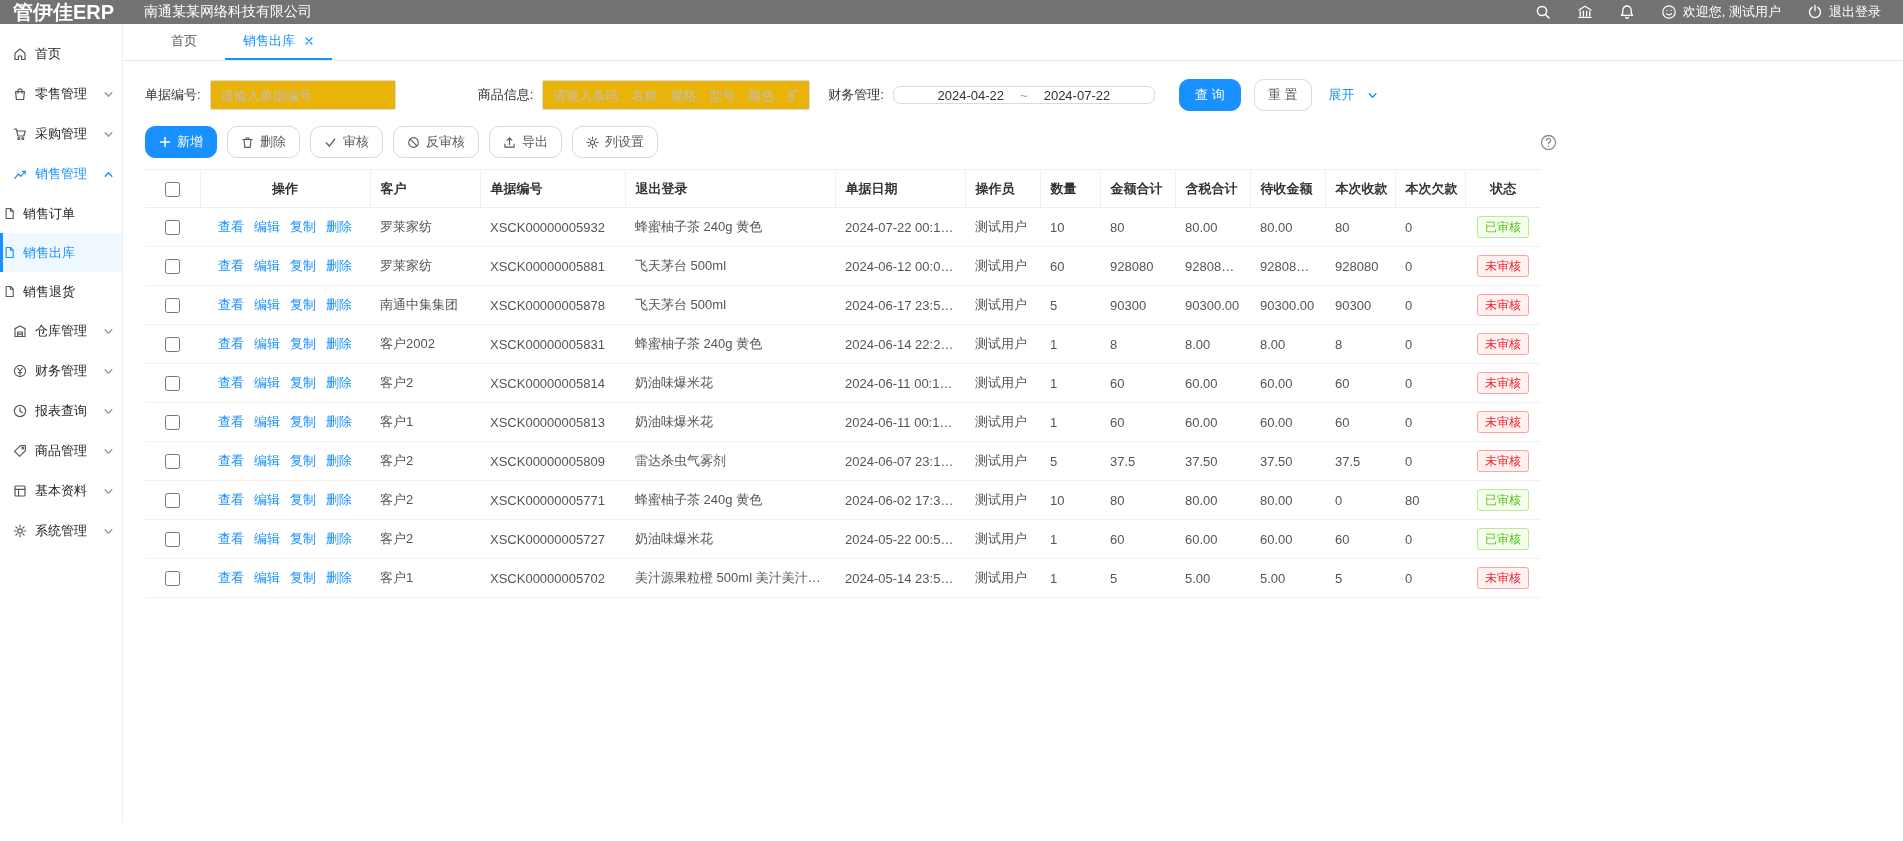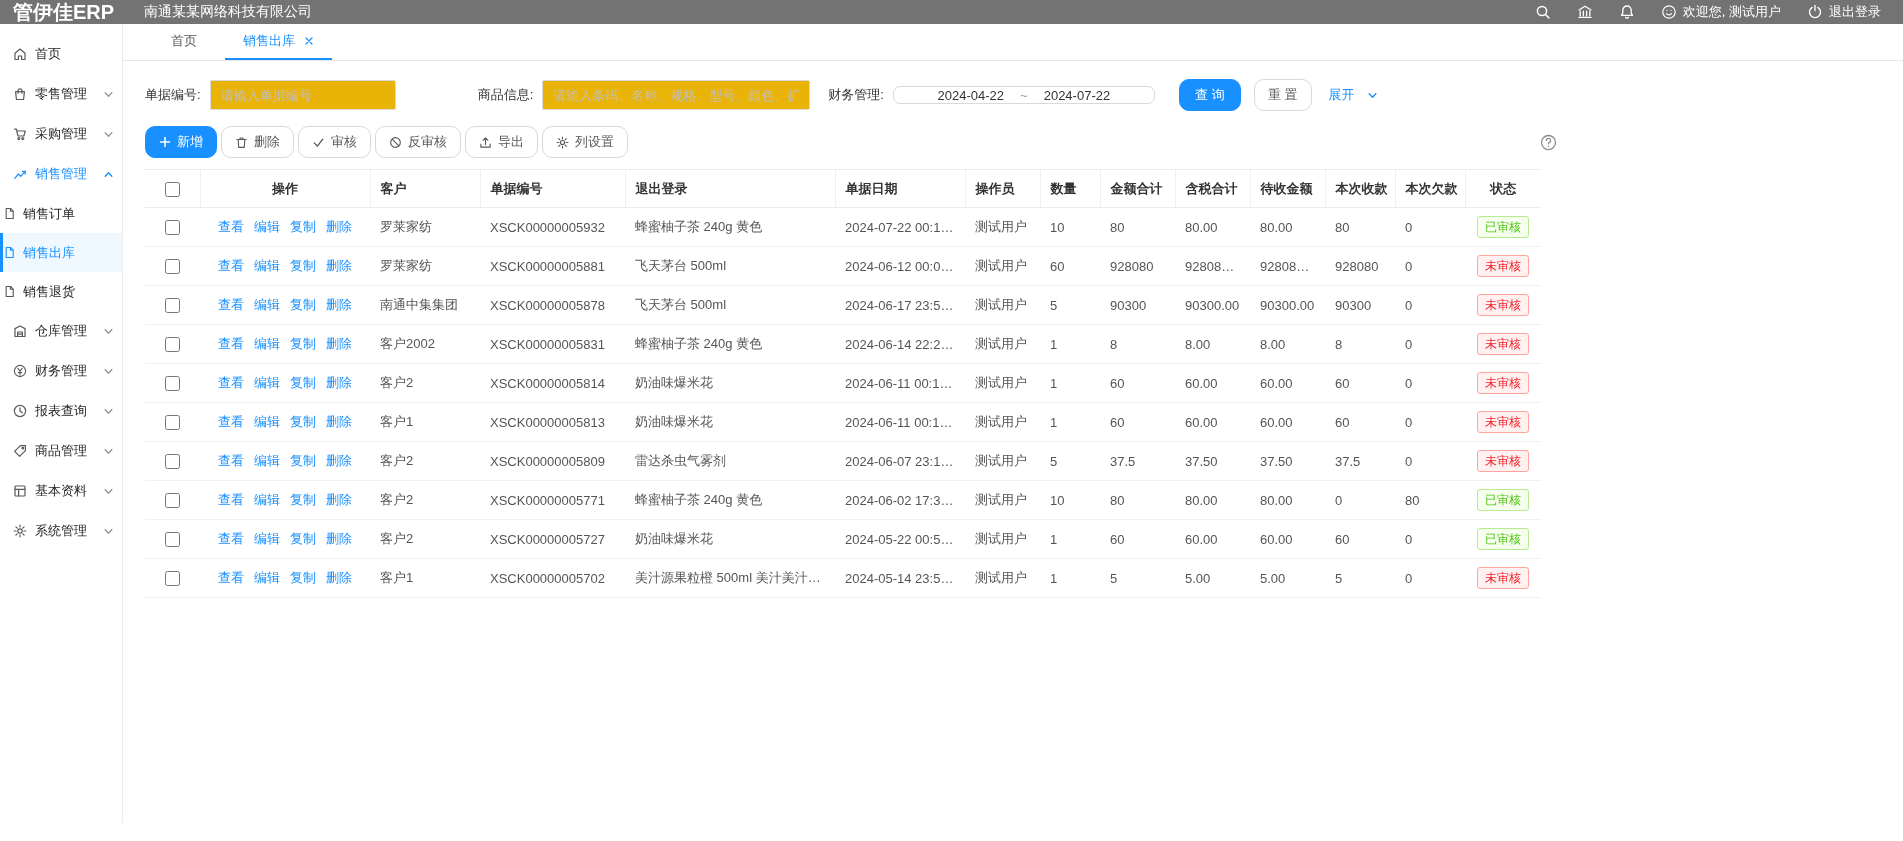--- a/index.html
+++ b/index.html
@@ -35,21 +35,21 @@
 .filter-row{display:flex;align-items:center}
 .flabel{color:#333;flex:none;white-space:nowrap}
 .inp{height:30px;border:1px solid #d9d9d9;border-radius:2px;padding:0 10px;font-size:13px;color:#333;font-family:Liberation Sans, sans-serif;outline:none;background:#eab308}
 .inp::placeholder{color:#bfbfbf}
 .daterange{height:18px;width:262px;border:1px solid #d9d9d9;border-radius:7px;display:flex;align-items:center;justify-content:center;gap:16px;color:#333;cursor:pointer;background:#fff}
 .daterange .tilde{color:#999}
 .btn{height:32px;border:1px solid #d9d9d9;border-radius:10px;background:#fff;color:#595959;font-size:13px;font-family:inherit;cursor:pointer;display:inline-flex;align-items:center;gap:6px;padding:2px 13px;white-space:nowrap}
 .btn.primary{background:#1890ff;border-color:#1890ff;color:#fff}
 .expand{display:inline-flex;align-items:center;gap:12px;color:#1890ff;cursor:pointer}
 
-.toolbar{display:flex;align-items:center;gap:4px;margin-top:15px;width:1412px}
+.toolbar{display:flex;align-items:center;gap:10px;margin-top:15px;width:1412px}
 .help{margin-left:auto;color:#8c8c8c;cursor:pointer}
 
 .grid{border-collapse:collapse;table-layout:fixed;width:1396px;margin-top:11px}
 .grid th{height:38px;padding:0 10px;text-align:left;font-weight:bold;font-size:13px;color:#333;border-top:1px solid #ececec;border-bottom:1px solid #ececec;border-right:1px solid #f0f0f0;background:#fff;overflow:hidden;white-space:nowrap}
 .grid th:last-child{border-right:none}
 .grid td{height:39px;padding:0 10px;font-size:13px;color:#555;border-bottom:1px solid #f0f0f0;overflow:hidden;white-space:nowrap;text-overflow:ellipsis}
 .grid .c{text-align:center}
 .grid td.actions .link{margin-right:10px}
 .grid td.actions .link:last-child{margin-right:0}
 .link{color:#1890ff;cursor:pointer;text-decoration:none}

